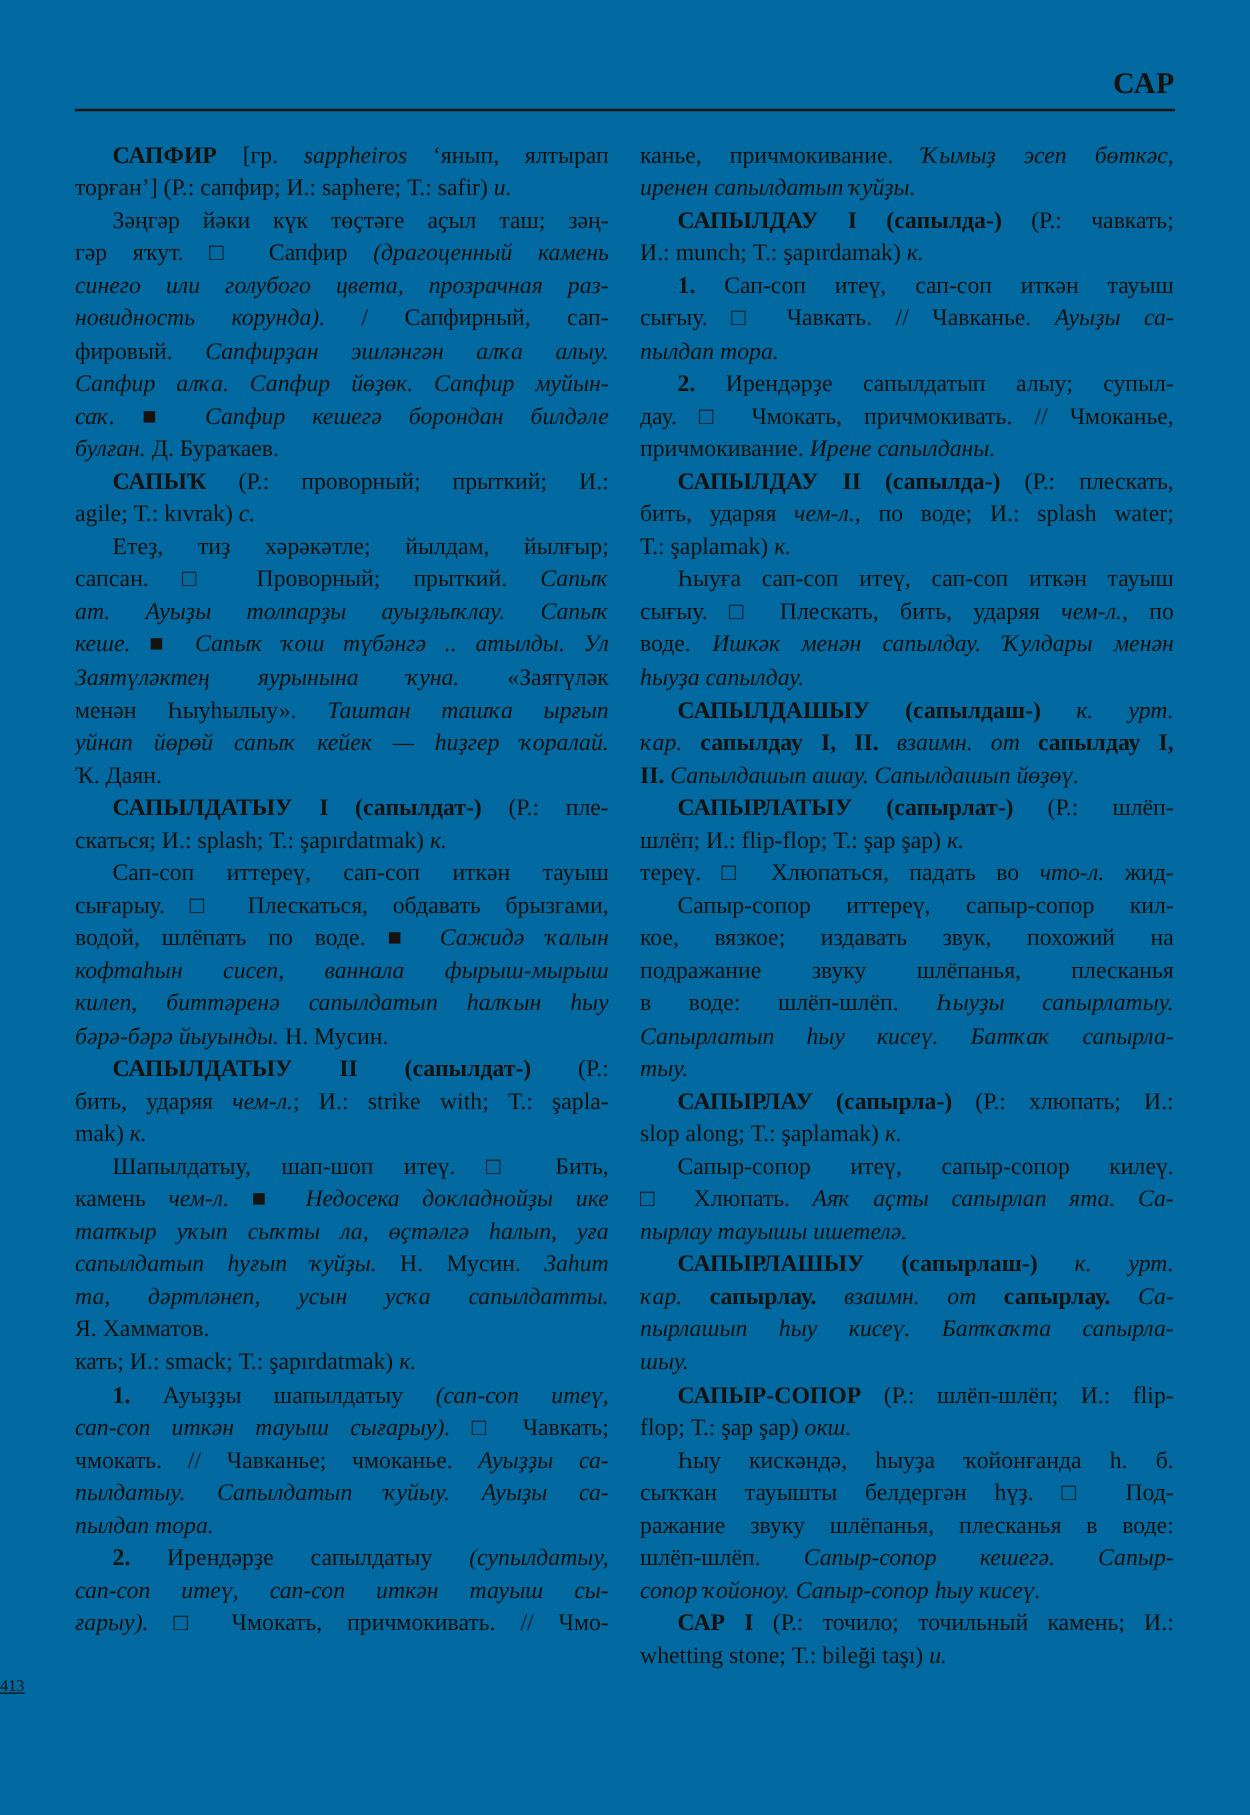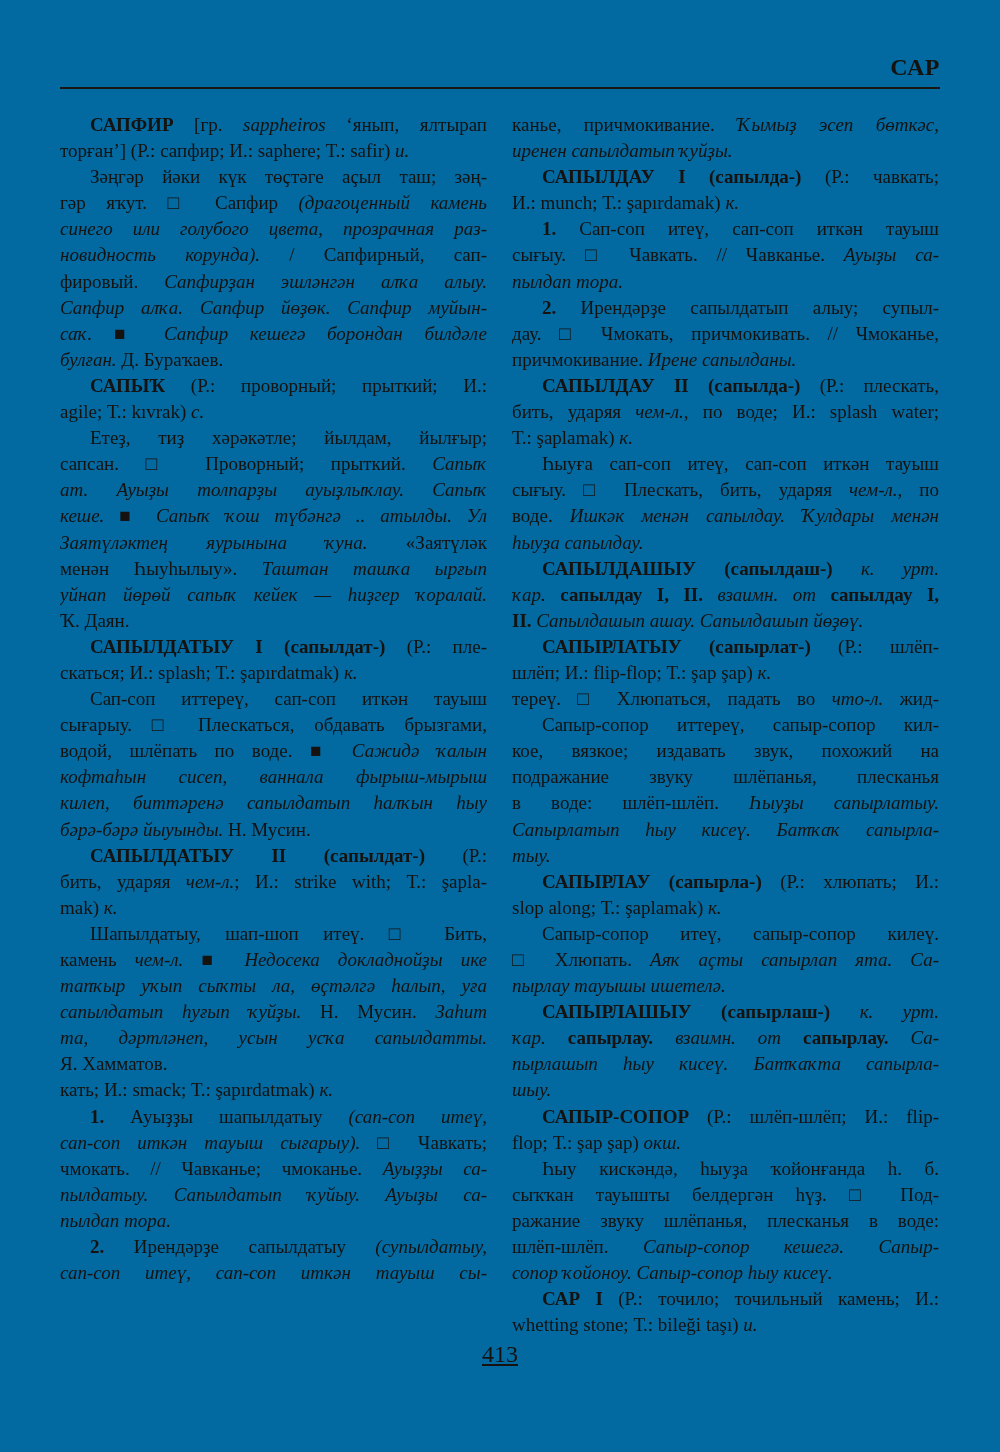--- a/index.html
+++ b/index.html
@@ -26,21 +26,21 @@
     overflow:hidden;
   }
   .line.just{text-align:justify;text-align-last:justify;}
   .line:not(.just){white-space:nowrap;}
   .line.indent{padding-left:30px;}
   .r-n{font-style:normal;font-weight:normal;}
   .r-b{font-weight:bold;}
   .r-i{font-style:italic;}
   .page-number{
     position:absolute;top:1341px;left:0;width:100%;
-    text-align:center;font-size:24px;text-decoration:underline;
+    font-size:13px;text-decoration:underline;
   }
 </style>
 </head>
 <body>
 
 <div class="page">
   <div class="running-head">САР</div>
   <div class="head-rule"></div>
   <div class="columns">
     <div class="col">
@@ -82,20 +82,21 @@
         <div class="line just"><span class="r-i">та, дәртләнеп, усын усҡа сапылдатты.</span></div>
         <div class="line"><span class="r-n">Я. Хамматов.</span></div>
         <div class="line"><span class="r-n">кать; И.: smack; Т.: şapırdatmak) </span><span class="r-i">к.</span></div>
         <div class="line indent just"><span class="r-b">1.</span><span class="r-n"> Ауыҙҙы шапылдатыу </span><span class="r-i">(сап-соп итеү,</span></div>
         <div class="line just"><span class="r-i">сап-соп иткән тауыш сығарыу).</span><span class="r-n"> □ Чавкать;</span></div>
         <div class="line just"><span class="r-n">чмокать. // Чавканье; чмоканье. </span><span class="r-i">Ауыҙҙы са-</span></div>
         <div class="line just"><span class="r-i">пылдатыу. Сапылдатып ҡуйыу. Ауыҙы са-</span></div>
         <div class="line"><span class="r-i">пылдап тора.</span></div>
         <div class="line indent just"><span class="r-b">2.</span><span class="r-n"> Ирендәрҙе сапылдатыу </span><span class="r-i">(супылдатыу,</span></div>
         <div class="line just"><span class="r-i">сап-соп итеү, сап-соп иткән тауыш сы-</span></div>
+        <div class="line just"><span class="r-i">ғарыу).</span><span class="r-n"> □ Чмокать, причмокивать. // Чмо-</span></div>
       </div>
     <div class="col">
         <div class="line just"><span class="r-n">канье, причмокивание. </span><span class="r-i">Ҡымыҙ эсеп бөткәс,</span></div>
         <div class="line"><span class="r-i">иренен сапылдатып ҡуйҙы.</span></div>
         <div class="line indent just"><span class="r-b">САПЫЛДАУ I (сапылда-)</span><span class="r-n"> (Р.: чавкать;</span></div>
         <div class="line"><span class="r-n">И.: munch; Т.: şapırdamak) </span><span class="r-i">к.</span></div>
         <div class="line indent just"><span class="r-b">1.</span><span class="r-n"> Сап-соп итеү, сап-соп иткән тауыш</span></div>
         <div class="line just"><span class="r-n">сығыу. □ Чавкать. // Чавканье. </span><span class="r-i">Ауыҙы са-</span></div>
         <div class="line"><span class="r-i">пылдап тора.</span></div>
         <div class="line indent just"><span class="r-b">2.</span><span class="r-n"> Ирендәрҙе сапылдатып алыу; супыл-</span></div>

